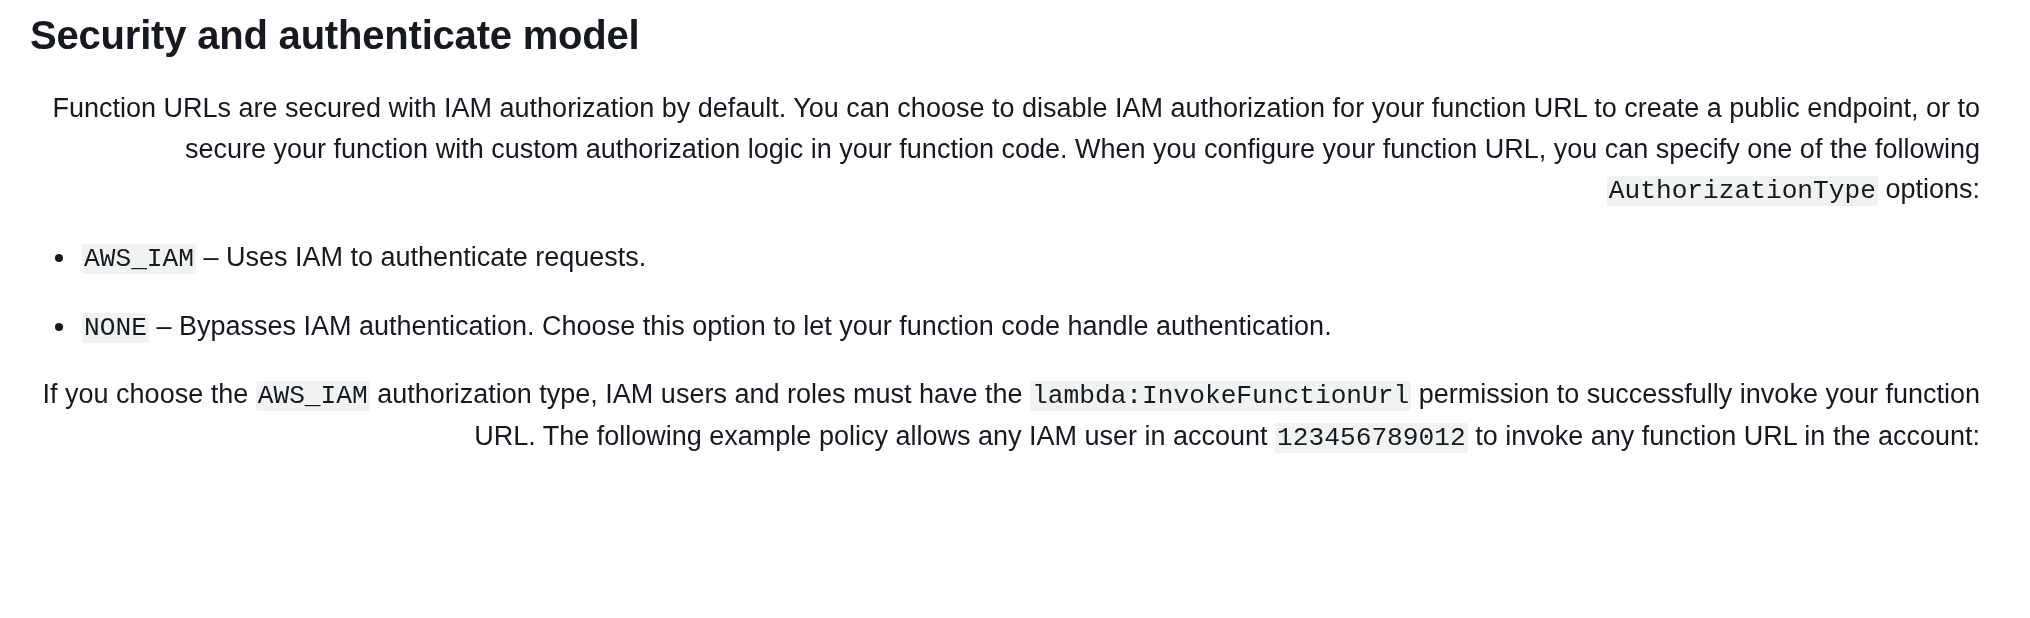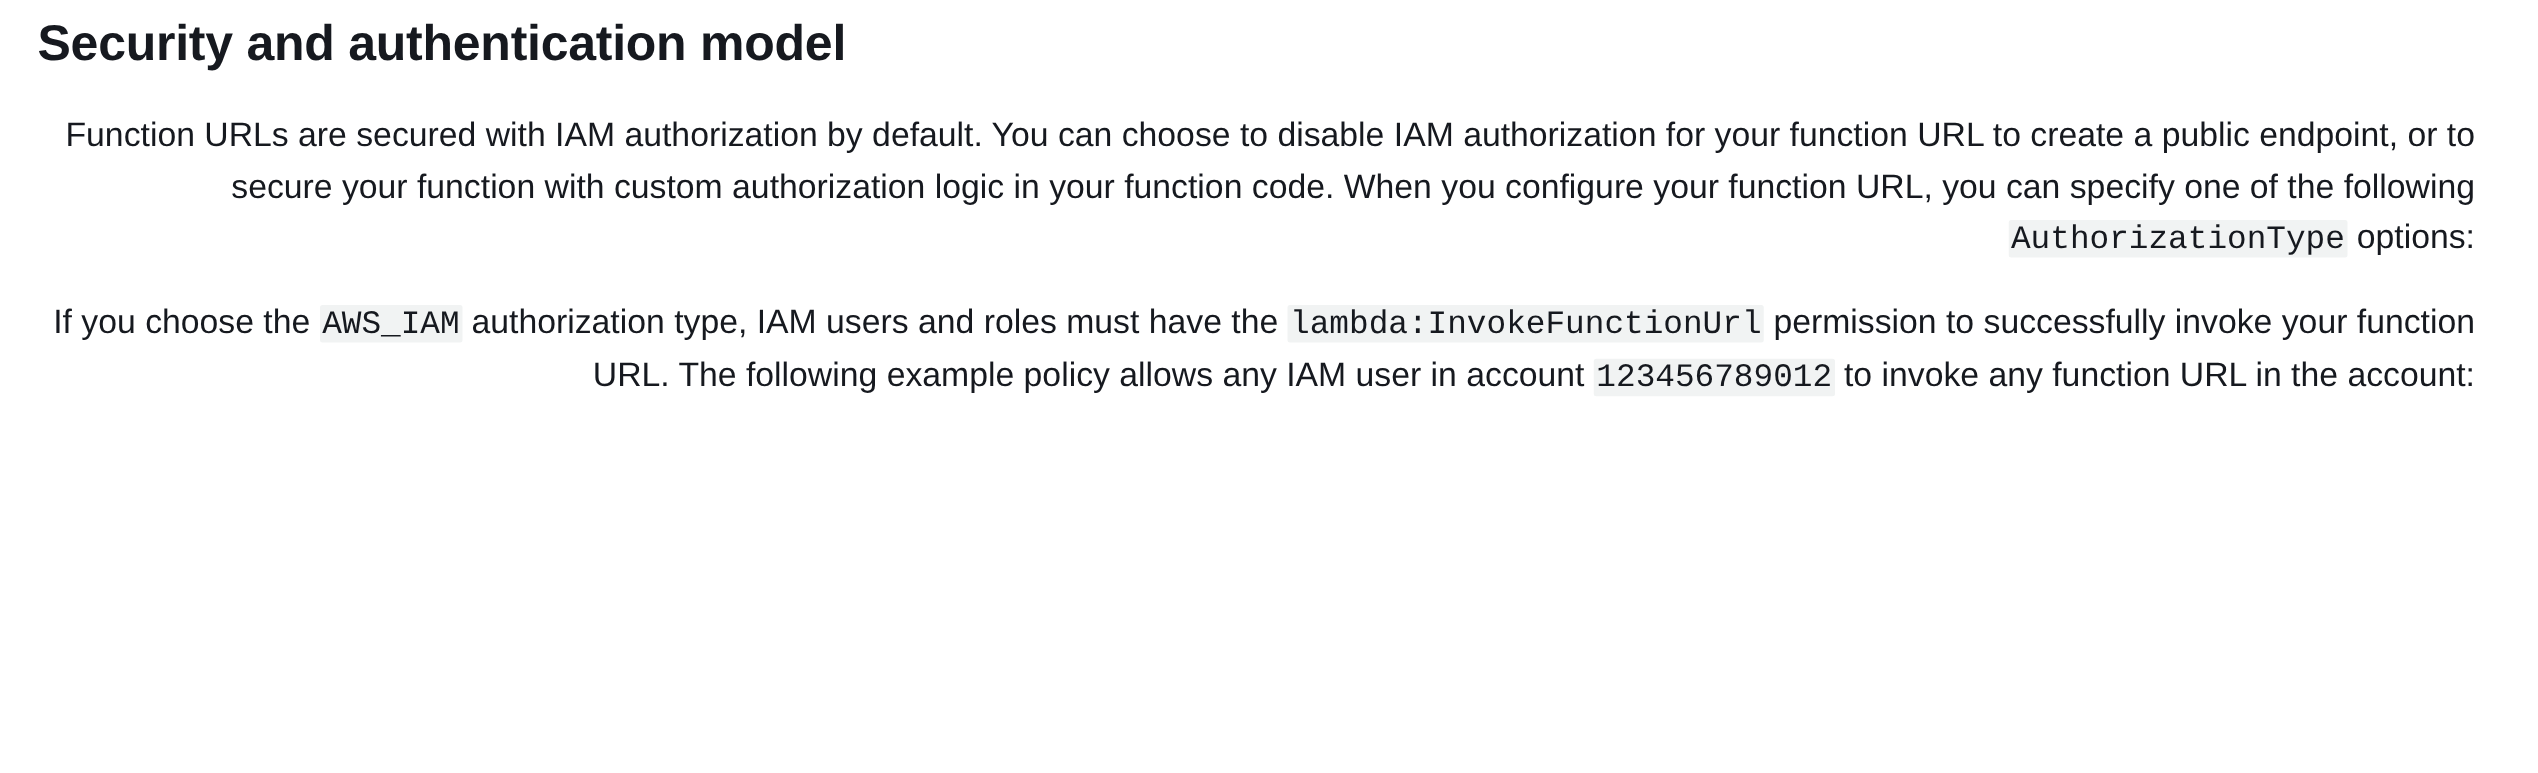--- a/index.html
+++ b/index.html
@@ -50,24 +50,32 @@
     padding: 0 2px;
     font-size: 0.97em;
     border-radius: 2px;
   }
 </style>
 </head>
 <body>
 
 <div class="page">
 
-  <h2 class="section-heading">Security and authentication model</h2>
+  <h2 class="section-heading">Security and authenticate model</h2>
 
   <p class="body-para">
     <span>Function URLs are secured with IAM authorization by default. You can choose to disable IAM authorization for your function URL to create a public endpoint, or to secure your function with custom authorization logic in your function code. When you configure your function URL, you can specify one of the following </span><code class="inline-code">AuthorizationType</code><span> options:</span>
   </p>
 
+  <ul class="option-list">
+    <li>
+      <code class="inline-code">AWS_IAM</code><span> – Uses IAM to authenticate requests.</span>
+    </li>
+    <li>
+      <code class="inline-code">NONE</code><span> – Bypasses IAM authentication. Choose this option to let your function code handle authentication.</span>
+    </li>
+  </ul>
 
   <p class="body-para">
     <span>If you choose the </span><code class="inline-code">AWS_IAM</code><span> authorization type, IAM users and roles must have the </span><code class="inline-code">lambda:InvokeFunctionUrl</code><span> permission to successfully invoke your function URL. The following example policy allows any IAM user in account </span><code class="inline-code">123456789012</code><span> to invoke any function URL in the account:</span>
   </p>
 
 </div>
 
 </body></html>

